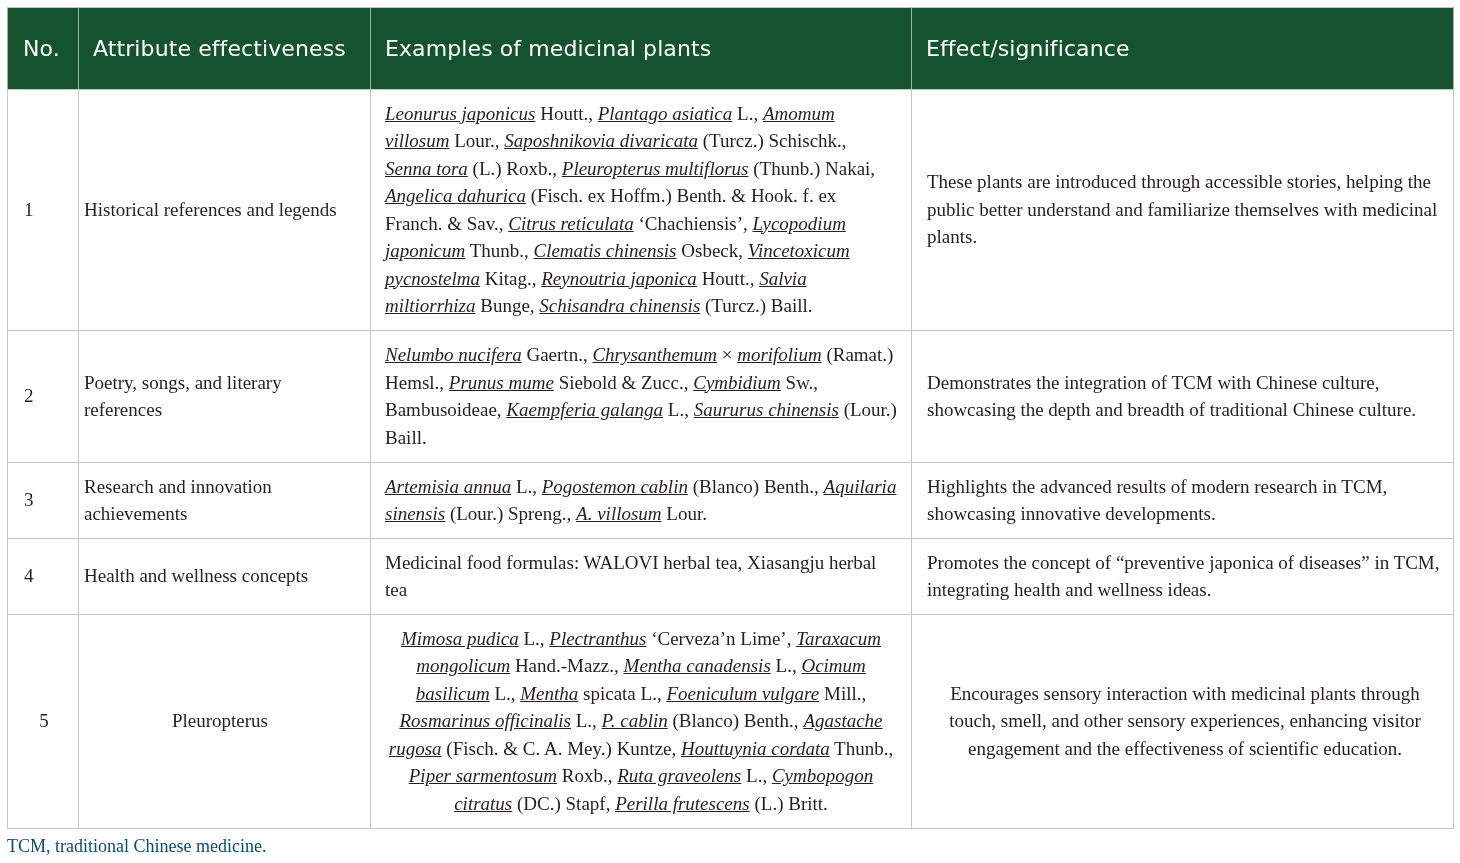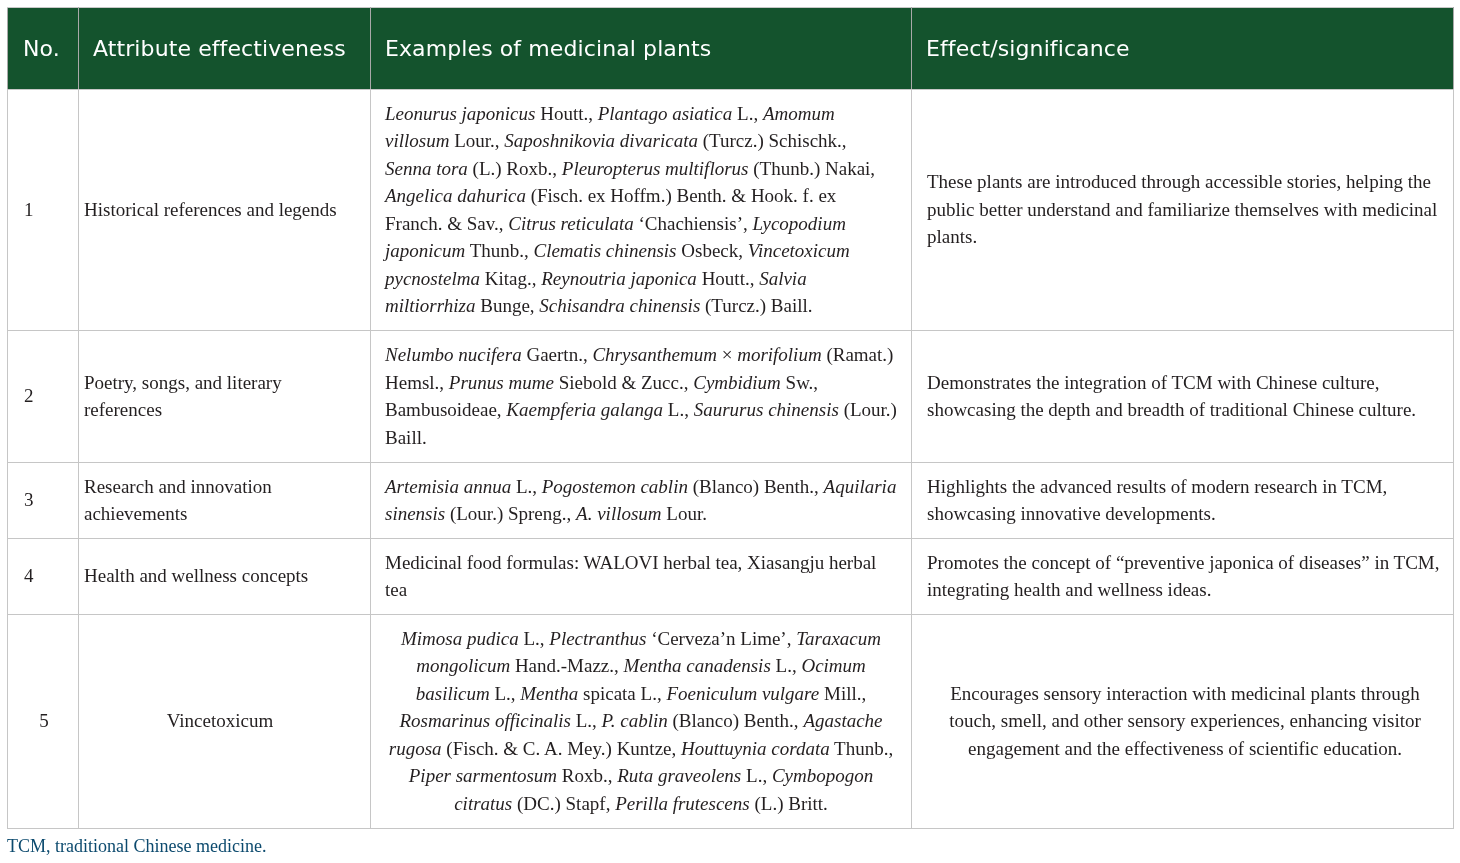--- a/index.html
+++ b/index.html
@@ -27,21 +27,21 @@
     line-height: 27.5px; padding: 7px 14px 8px 14px; box-sizing: border-box;
   }
   .tbl tbody td.no { padding-left: 16px; }
   .tbl tbody td.attr { padding-left: 5px; }
   .tbl tbody td.eff { padding-left: 15px; padding-right: 10px; }
   .tbl tbody tr.r1 td { height: 241px; }
   .tbl tbody tr.r2 td { height: 132px; margin-top: 17px; }
   .tbl tbody tr.r3 td { height: 76px; }
   .tbl tbody tr.r4 td { height: 76px; }
   .tbl tbody tr.r5 td { height: 214px; text-align: center; }
-  .it { font-style: italic; }
+  .it { font-style: italic; text-decoration: underline; }
   .footnote {
     position: absolute; left: 7px; top: 836px;
     font-family: "Liberation Serif", serif; font-size: 18px; color: #0c4a6e;
   }
 </style>
 </head>
 <body>
 
 <table class="tbl">
   <colgroup>
@@ -78,20 +78,20 @@
       <td class="eff">Highlights the advanced results of modern research in TCM, showcasing innovative developments.</td>
     </tr>
     <tr class="r4">
       <td class="no">4</td>
       <td class="attr">Health and wellness concepts</td>
       <td class="ex"><span>Medicinal food formulas: WALOVI herbal tea, Xiasangju herbal tea</span></td>
       <td class="eff">Promotes the concept of “preventive japonica of diseases” in TCM, integrating health and wellness ideas.</td>
     </tr>
     <tr class="r5">
       <td class="no">5</td>
-      <td class="attr">Vincetoxicum</td>
+      <td class="attr">Pleuropterus</td>
       <td class="ex"><span class="it">Mimosa pudica</span><span> L., </span><span class="it">Plectranthus</span><span> ‘Cerveza’n Lime’, </span><span class="it">Taraxacum mongolicum</span><span> Hand.-Mazz., </span><span class="it">Mentha canadensis</span><span> L., </span><span class="it">Ocimum basilicum</span><span> L., </span><span class="it">Mentha</span><span> spicata L., </span><span class="it">Foeniculum vulgare</span><span> Mill., </span><span class="it">Rosmarinus officinalis</span><span> L., </span><span class="it">P. cablin</span><span> (Blanco) Benth., </span><span class="it">Agastache rugosa</span><span> (Fisch. &amp; C. A. Mey.) Kuntze, </span><span class="it">Houttuynia cordata</span><span> Thunb., </span><span class="it">Piper sarmentosum</span><span> Roxb., </span><span class="it">Ruta graveolens</span><span> L., </span><span class="it">Cymbopogon citratus</span><span> (DC.) Stapf, </span><span class="it">Perilla frutescens</span><span> (L.) Britt.</span></td>
       <td class="eff">Encourages sensory interaction with medicinal plants through touch, smell, and other sensory experiences, enhancing visitor engagement and the effectiveness of scientific education.</td>
     </tr>
   </tbody>
 </table>
 
 <div class="footnote">TCM, traditional Chinese medicine.</div>
 
 </body></html>

